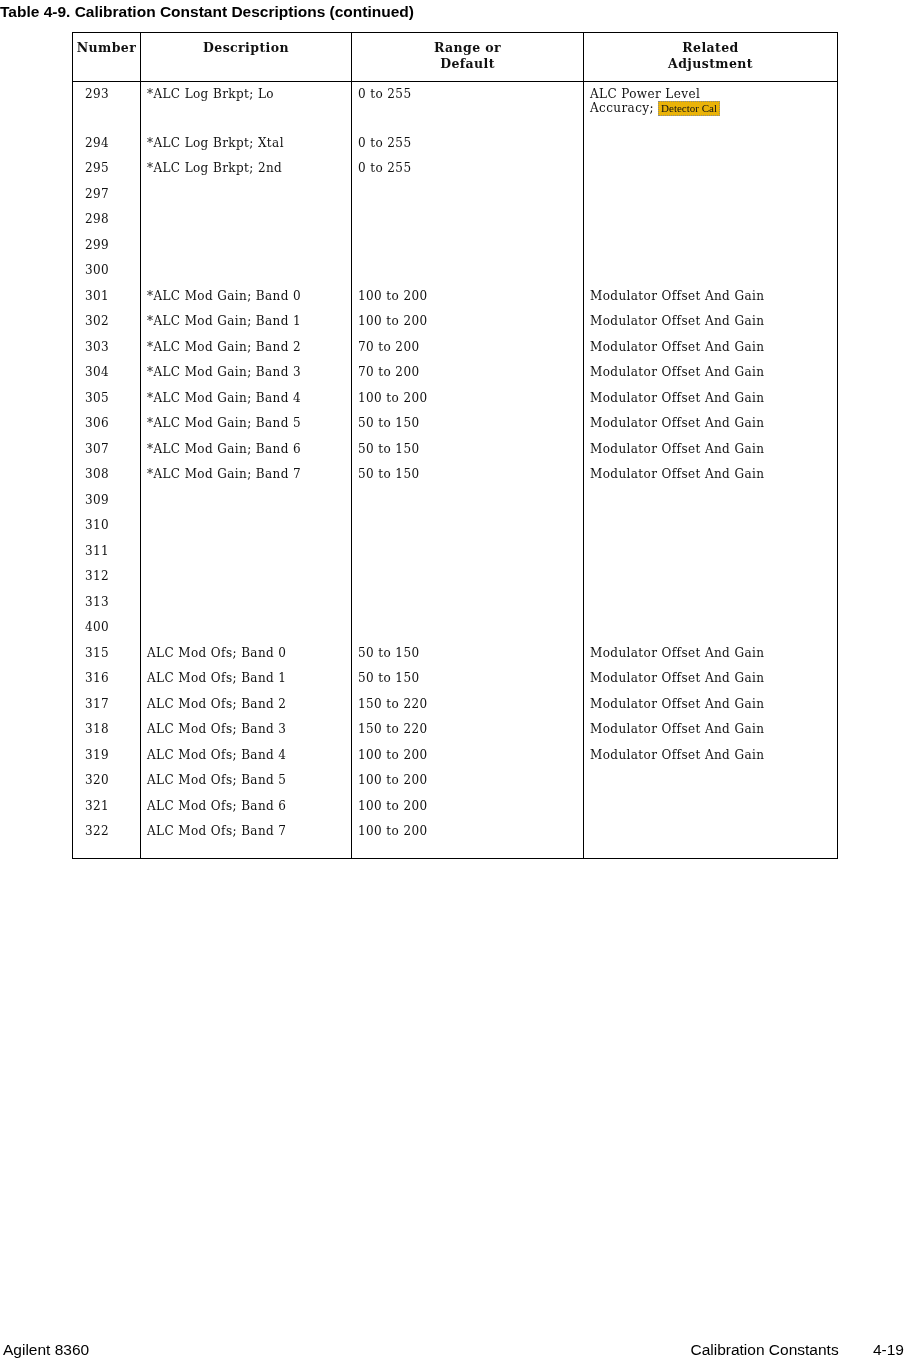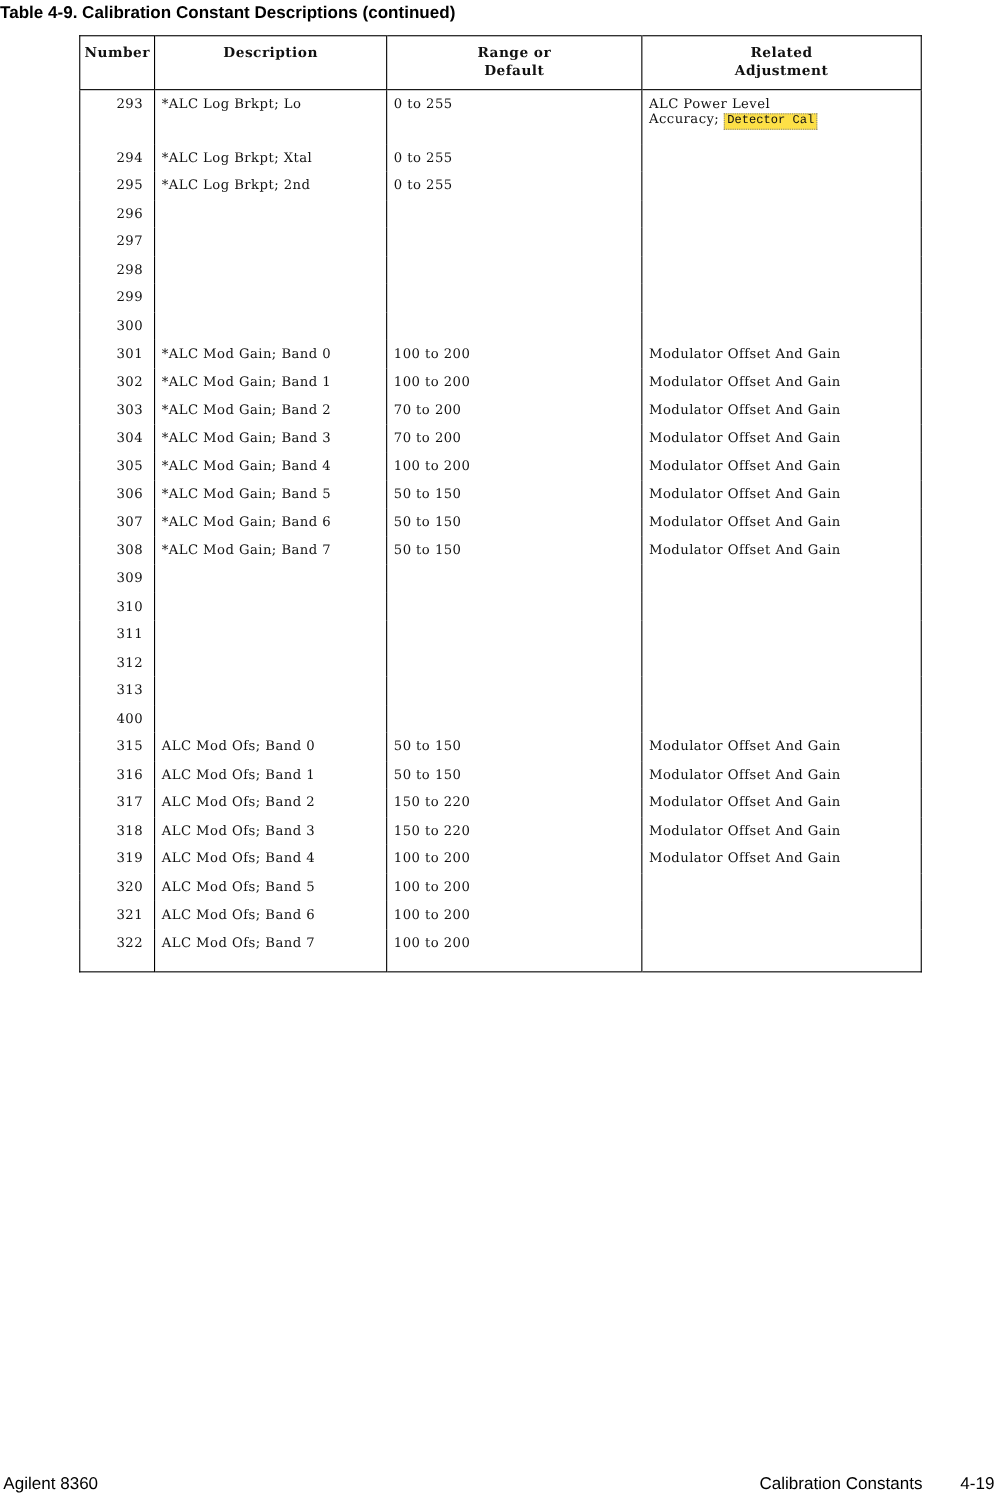--- a/index.html
+++ b/index.html
@@ -46,28 +46,28 @@
     font-size: 12px;
     vertical-align: top;
     height: 25.5px;
     padding-top: 5px;
     line-height: 14px;
     letter-spacing: 0.4px;
     white-space: nowrap;
   }
   tbody tr.tall td { height: 49px; }
   tbody tr:last-child td { height: 39px; }
-  td.col-number { text-align: right; padding-right: 10px; }
+  td.col-number { text-align: left; padding-right: 10px; padding-left: 12px; }
   td.col-desc, td.col-range, td.col-related { padding-left: 6px; }
   .badge {
-    font-family: Liberation Mono, monospace;
+    font-family: Liberation Serif, serif;
     font-size: 11px;
     letter-spacing: 0;
     border: 1px dotted #8a8a8a;
-    background: #fde047;
+    background: #eab308;
     padding: 0 2px 1px 2px;
   }
   .footer {
     position: absolute;
     left: 3px;
     right: 3px;
     bottom: 4px;
     display: flex;
     justify-content: space-between;
     align-items: baseline;
@@ -111,26 +111,20 @@
         <td class="col-range">0 to 255</td>
         <td class="col-related"></td>
       </tr>
       <tr>
         <td class="col-number">295</td>
         <td class="col-desc">*ALC Log Brkpt; 2nd</td>
         <td class="col-range">0 to 255</td>
         <td class="col-related"></td>
       </tr>
       <tr>
-        <td class="col-number">296</td>
-        <td class="col-desc"></td>
-        <td class="col-range"></td>
-        <td class="col-related"></td>
-      </tr>
-      <tr>
         <td class="col-number">297</td>
         <td class="col-desc"></td>
         <td class="col-range"></td>
         <td class="col-related"></td>
       </tr>
       <tr>
         <td class="col-number">298</td>
         <td class="col-desc"></td>
         <td class="col-range"></td>
         <td class="col-related"></td>

